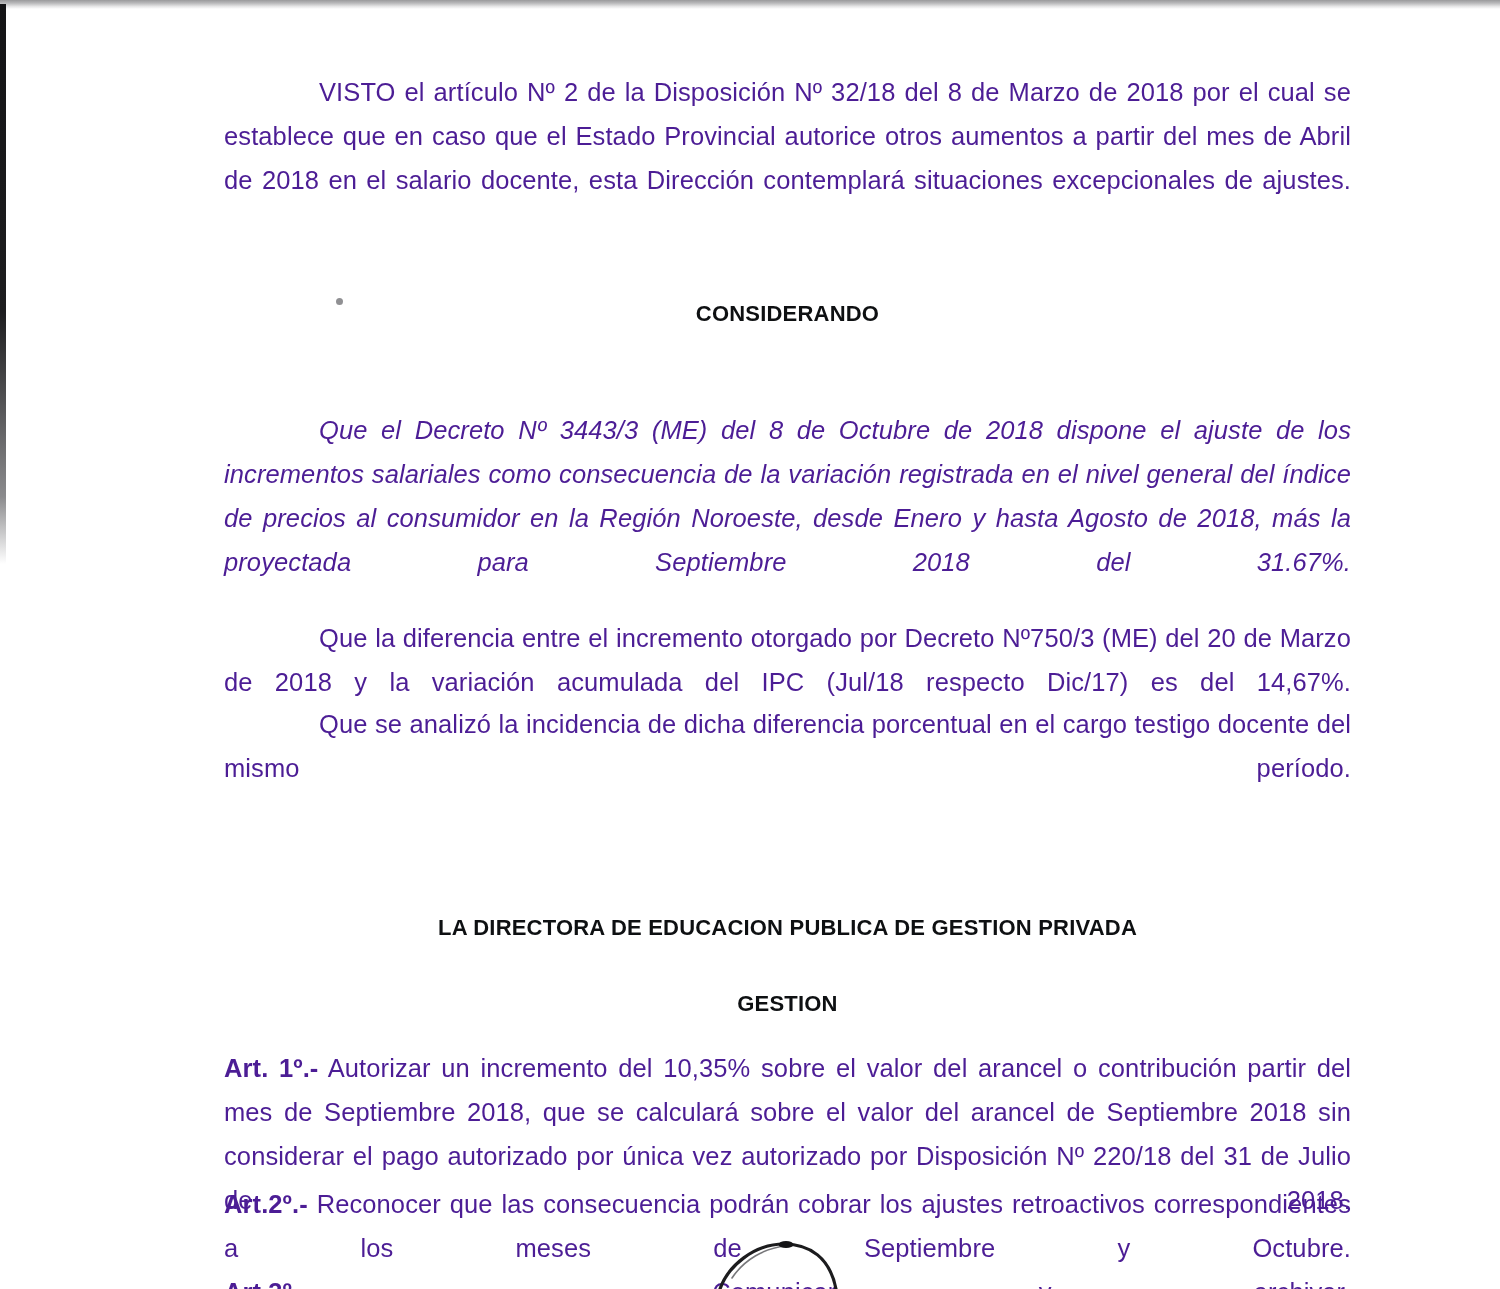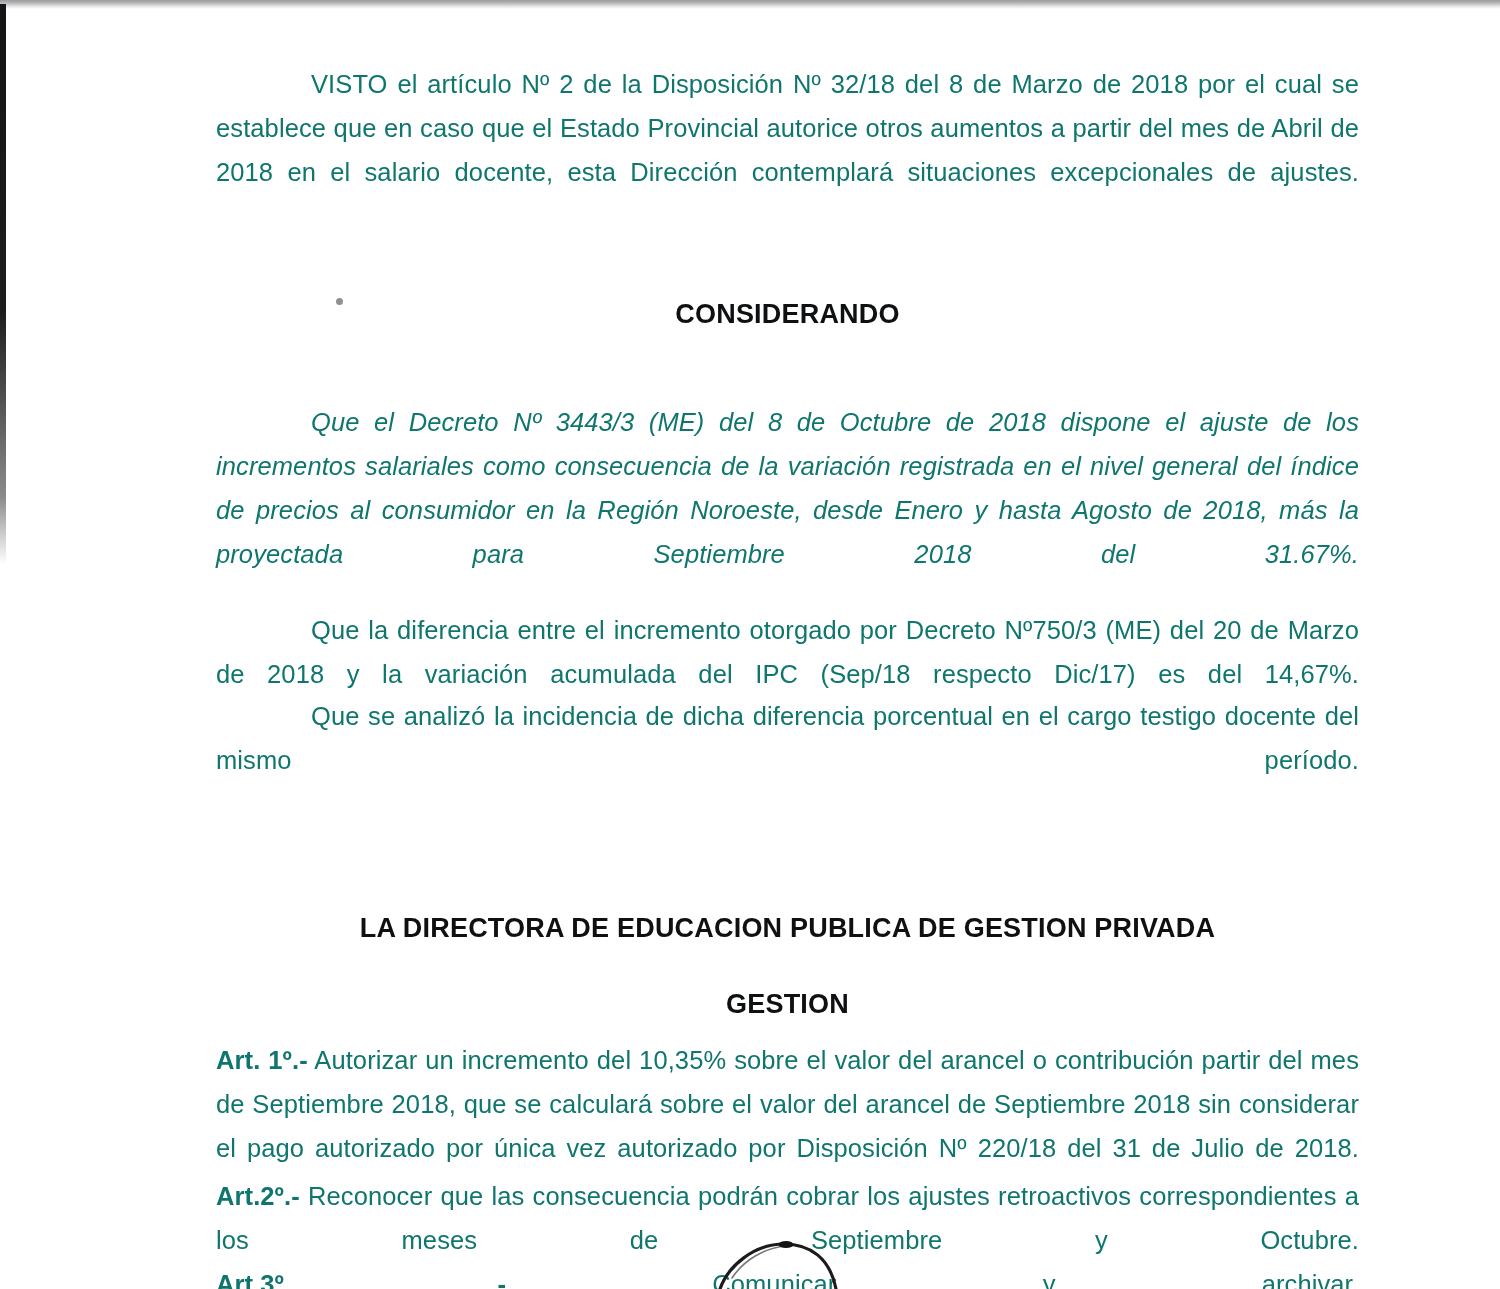--- a/index.html
+++ b/index.html
@@ -52,41 +52,41 @@
 
   
   .doc-body {
     position: absolute;
     left: 216px;
     top: 0;
     width: 1143px;
   }
 
   .para {
-    margin: 0;
+    margin: 8px;
     font-size: 25.5px;
     line-height: 44px;
     text-align: justify;
     text-justify: inter-word;
     letter-spacing: .1px;
-    color: #0f766e;
+    color: #4c1d95;
   }
   .para::after {
     content: "";
     display: inline-block;
     width: 100%;
   }
 
   .indent {
     text-indent: 95px;
   }
 
   .heading {
     margin: 0;
-    font-size: 27px;
+    font-size: 22px;
     line-height: 44px;
     font-weight: bold;
     text-align: center;
     letter-spacing: .2px;
     color: #0e1012;
   }
 
   .art-label {
     font-weight: bold;
   }
@@ -133,21 +133,21 @@
 
     <div class="blk" id="blk-considerando">
       <p class="heading">CONSIDERANDO</p>
     </div>
 
     <div class="blk" id="blk-que1">
       <p class="para indent">Que el Decreto Nº 3443/3 (ME) del 8 de Octubre de 2018 dispone el ajuste de los incrementos salariales como consecuencia de la variación registrada en el nivel general del índice de precios al consumidor en la Región Noroeste, desde Enero y hasta Agosto de 2018, más la proyectada para Septiembre 2018 del 31.67%.</p>
     </div>
 
     <div class="blk" id="blk-que2">
-      <p class="para indent">Que la diferencia entre el incremento otorgado por Decreto Nº750/3 (ME) del 20 de Marzo de 2018 y la variación acumulada del IPC (Sep/18 respecto Dic/17) es del 14,67%.</p>
+      <p class="para indent">Que la diferencia entre el incremento otorgado por Decreto Nº750/3 (ME) del 20 de Marzo de 2018 y la variación acumulada del IPC (Jul/18 respecto Dic/17) es del 14,67%.</p>
     </div>
 
     <div class="blk" id="blk-que3">
       <p class="para indent">Que se analizó la incidencia de dicha diferencia porcentual en el cargo testigo docente del mismo período.</p>
     </div>
 
     <div class="blk" id="blk-directora">
       <p class="heading">LA DIRECTORA DE EDUCACION PUBLICA DE GESTION PRIVADA</p>
     </div>
 

